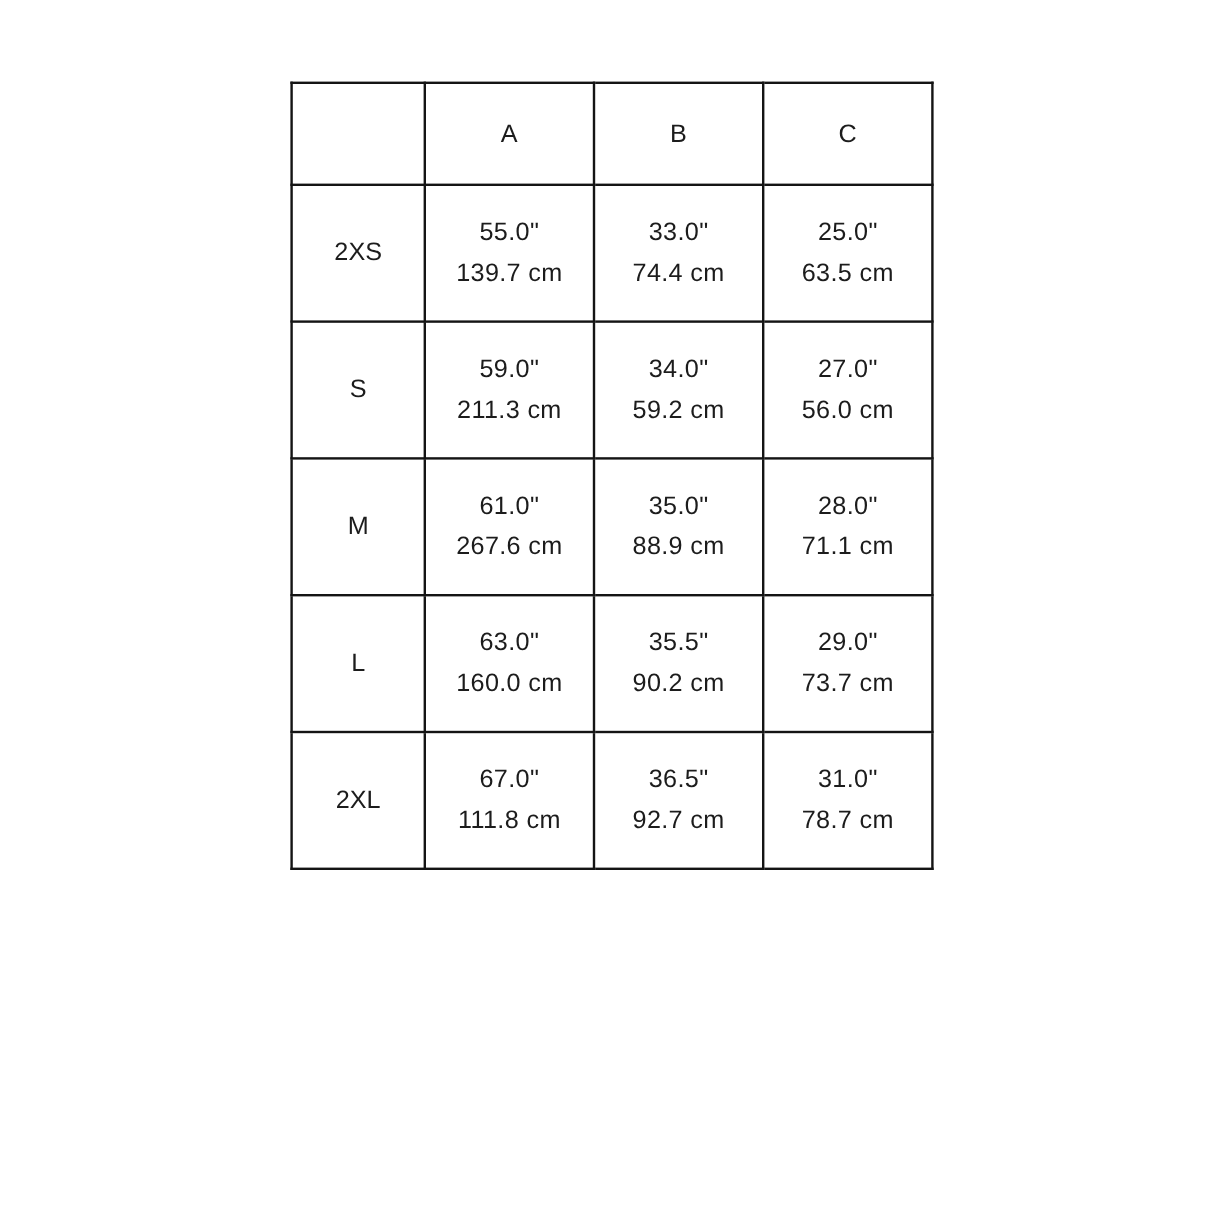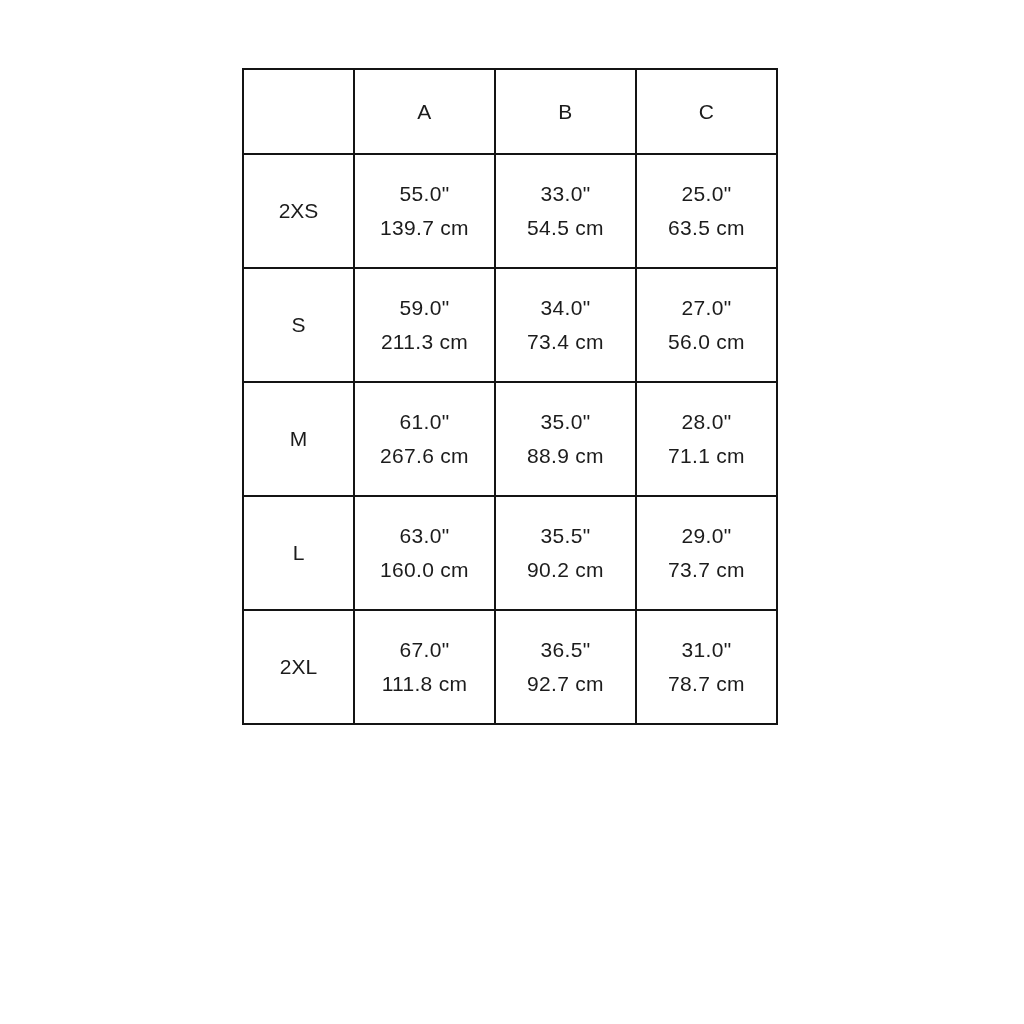--- a/index.html
+++ b/index.html
@@ -63,36 +63,36 @@
     </thead>
     <tbody>
       <tr>
         <td>2XS</td>
         <td>
           <div class="meas-line">55.0"</div>
           <div class="meas-line">139.7 cm</div>
         </td>
         <td>
           <div class="meas-line">33.0"</div>
-          <div class="meas-line">54.5 cm</div>
+          <div class="meas-line">74.4 cm</div>
         </td>
         <td>
           <div class="meas-line">25.0"</div>
           <div class="meas-line">63.5 cm</div>
         </td>
       </tr>
       <tr>
         <td>S</td>
         <td>
           <div class="meas-line">59.0"</div>
           <div class="meas-line">211.3 cm</div>
         </td>
         <td>
           <div class="meas-line">34.0"</div>
-          <div class="meas-line">73.4 cm</div>
+          <div class="meas-line">59.2 cm</div>
         </td>
         <td>
           <div class="meas-line">27.0"</div>
           <div class="meas-line">56.0 cm</div>
         </td>
       </tr>
       <tr>
         <td>M</td>
         <td>
           <div class="meas-line">61.0"</div>

